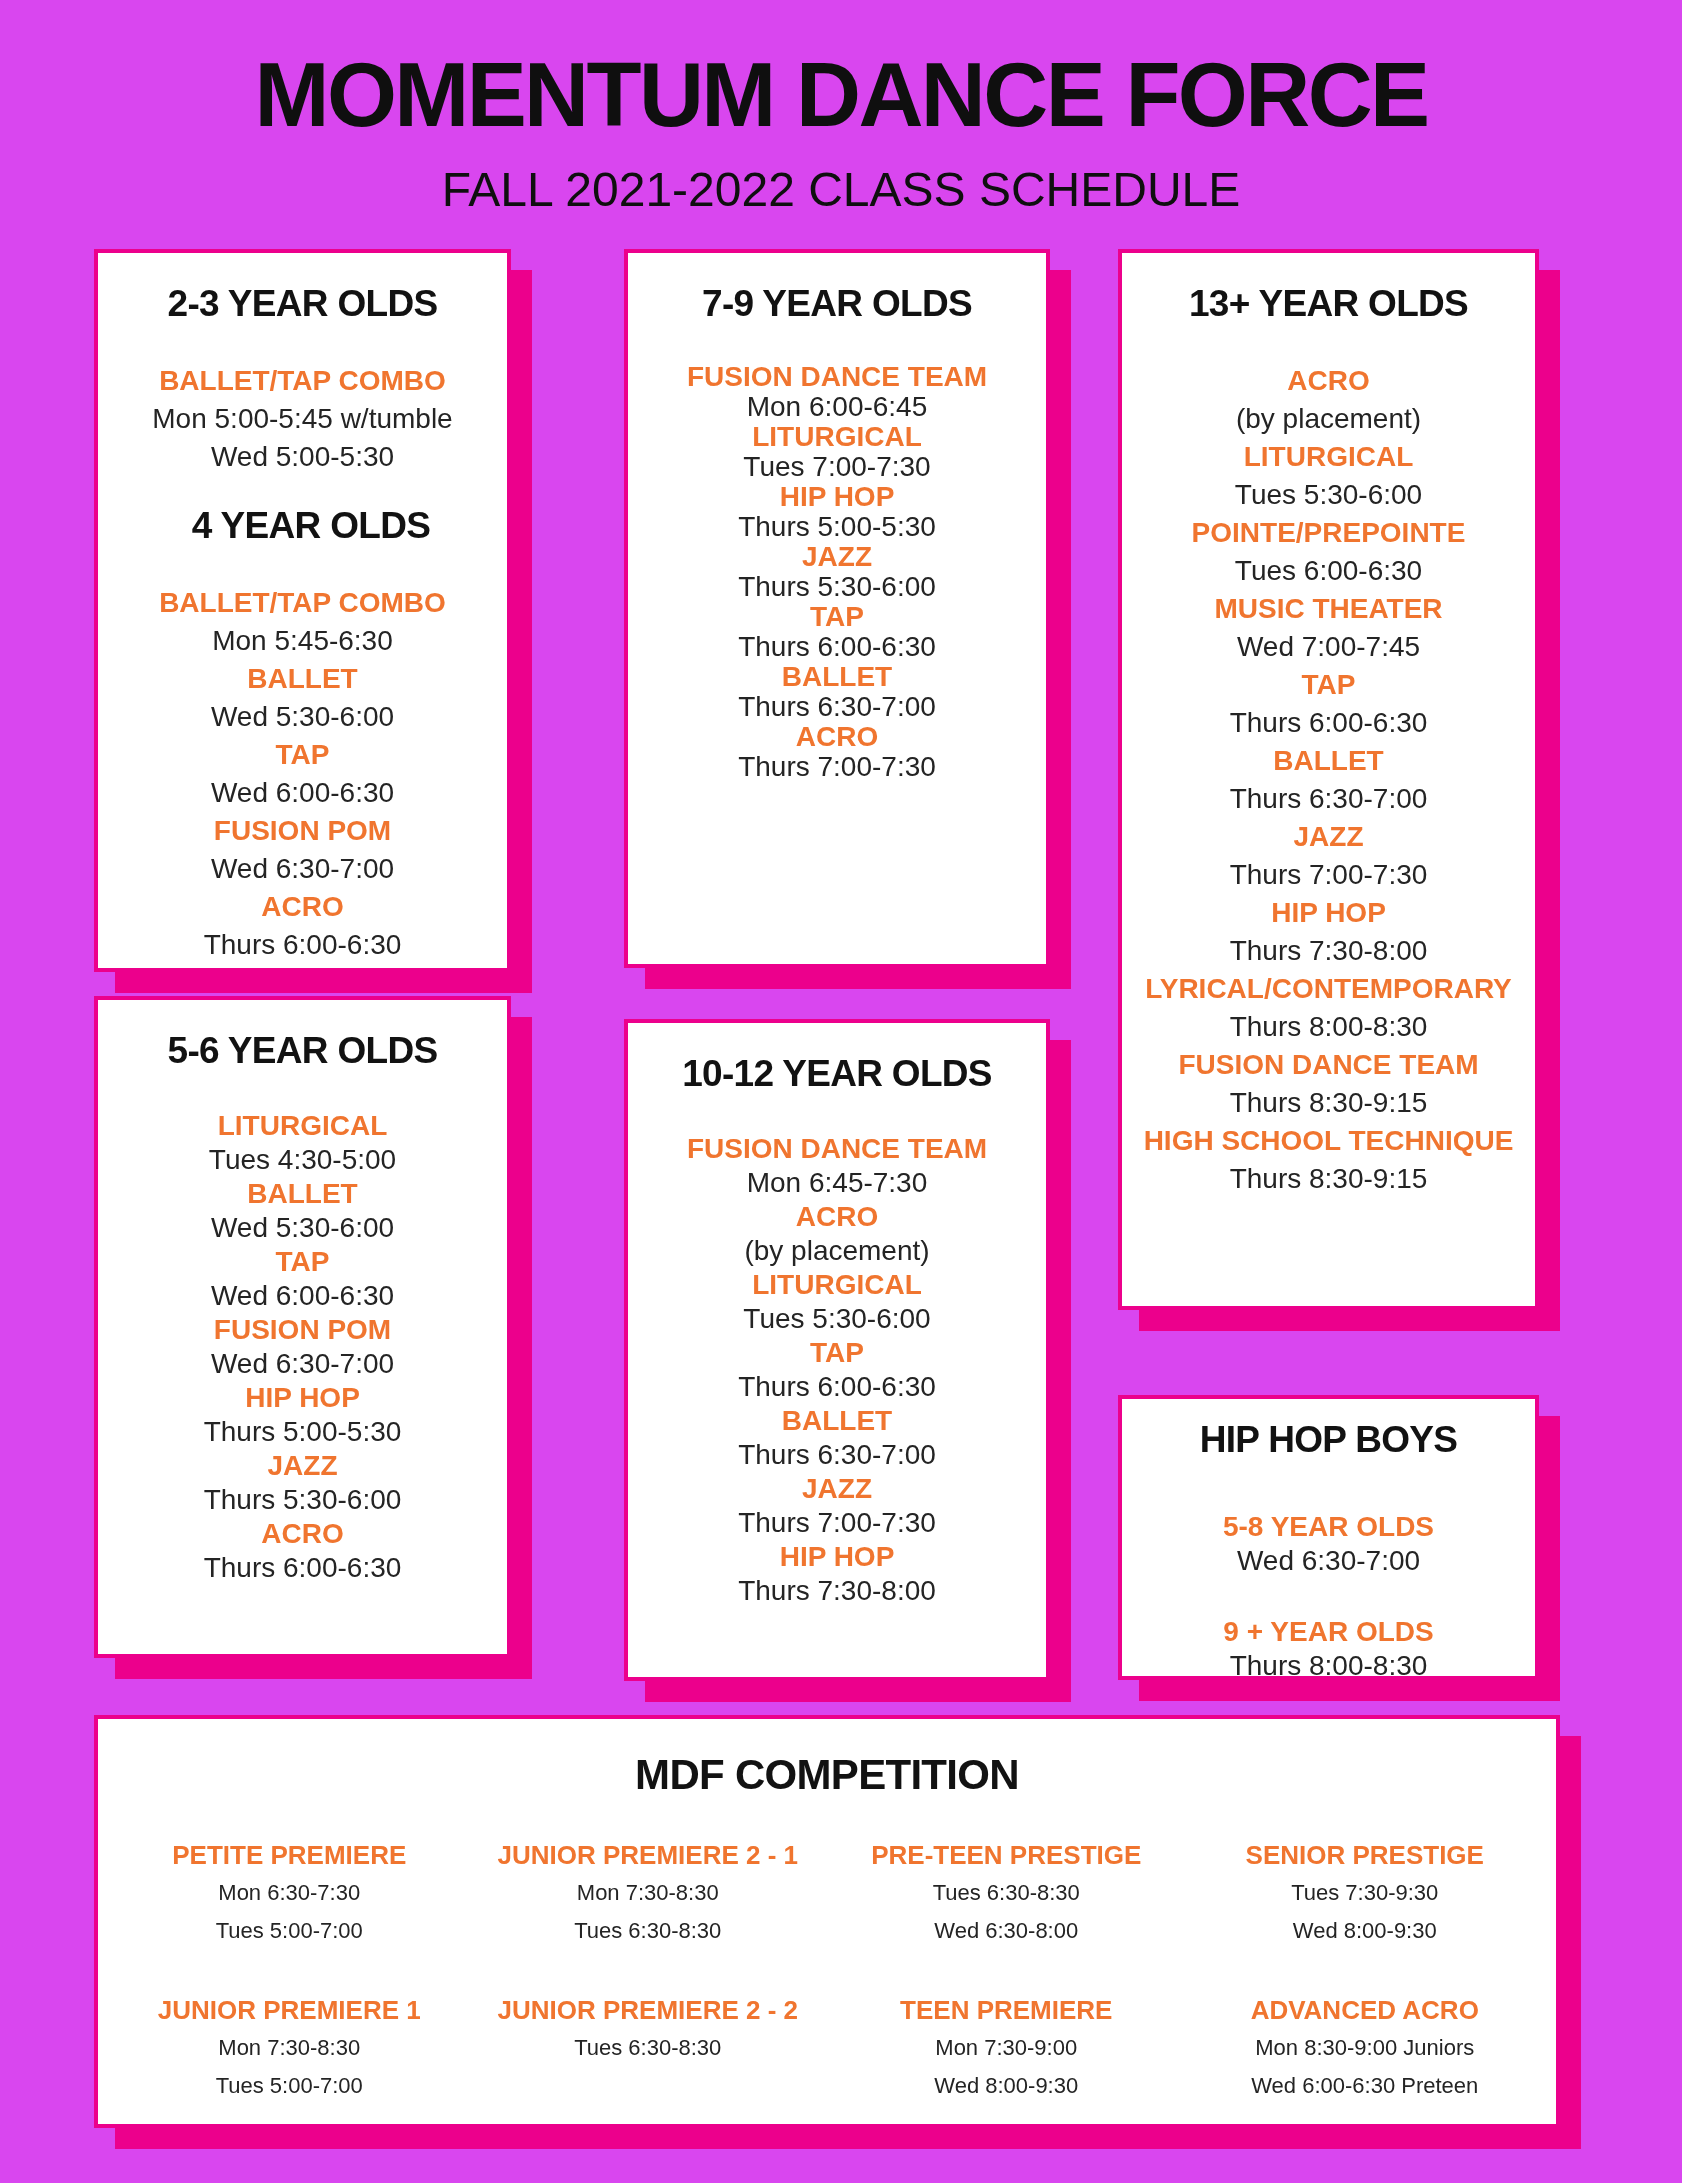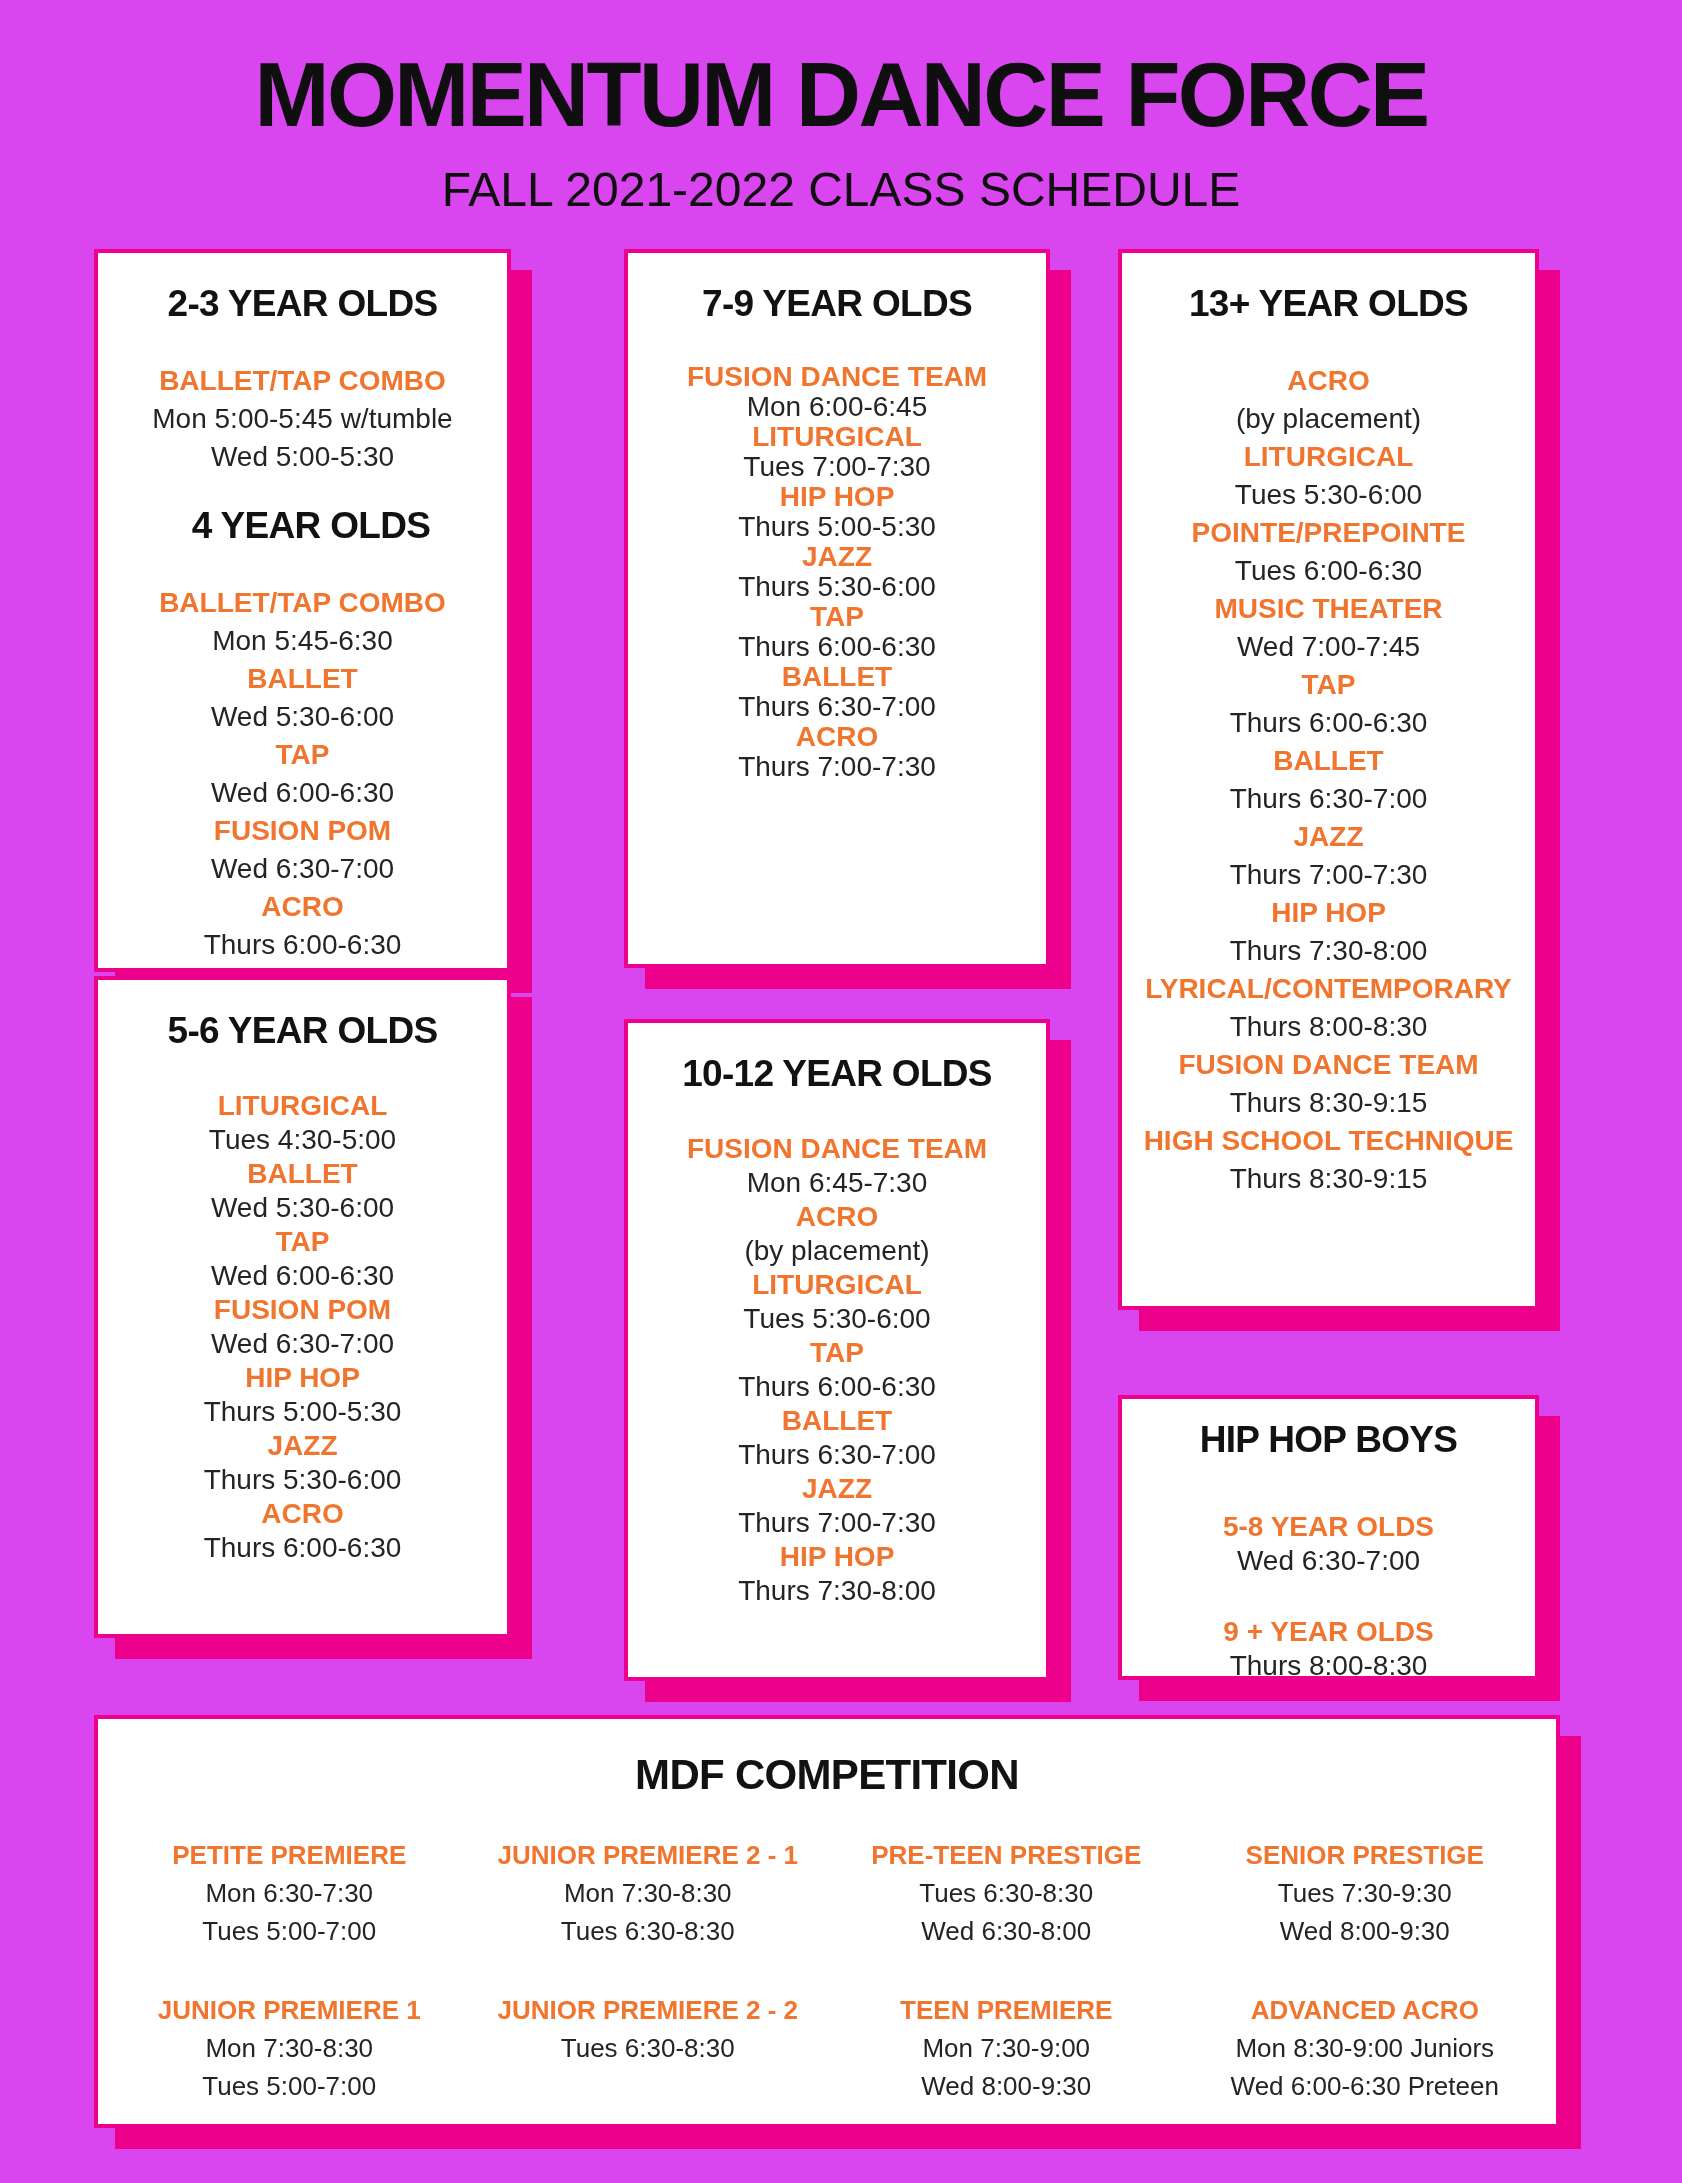--- a/index.html
+++ b/index.html
@@ -41,21 +41,21 @@
     position: absolute;
     background: #ffffff;
     border: 4px solid var(--pink);
     box-shadow: 21px 21px 0 0 var(--pink);
     text-align: center;
   }
 
   #box-ages-2-4      { left: 94px;  top: 249px;  width: 417px;  height: 723px; }
   #box-ages-7-9      { left: 624px;  top: 249px;  width: 426px;  height: 719px; }
   #box-ages-13-plus  { left: 1118px; top: 249px;  width: 421px;  height: 1061px; }
-  #box-ages-5-6      { left: 94px;  top: 976px; width: 417px;  height: 662px; }
+  #box-ages-5-6      { left: 94px;  top: 996px; width: 417px;  height: 662px; }
   #box-ages-10-12    { left: 624px;  top: 1019px; width: 426px;  height: 662px; }
   #box-hip-hop-boys  { left: 1118px; top: 1395px; width: 421px;  height: 285px; }
   #box-mdf           { left: 94px;  top: 1715px; width: 1466px; height: 413px; }
 
   .age-group-heading {
     font-size: 37px;
     font-weight: bold;
     color: #121212;
     letter-spacing: -0.7px;
     margin: 30px 0 37px;
@@ -99,21 +99,21 @@
   }
   .program-name {
     color: var(--orange);
     font-weight: bold;
     font-size: 26px;
     line-height: 38px;
     white-space: nowrap;
   }
   .program-time {
     color: #242424;
-    font-size: 26px;
+    font-size: 22px;
     line-height: 38px;
     white-space: nowrap;
   }
 </style>
 </head>
 <body>
 
 <div id="page">
 
   <h1 class="page-title">MOMENTUM DANCE FORCE</h1>

